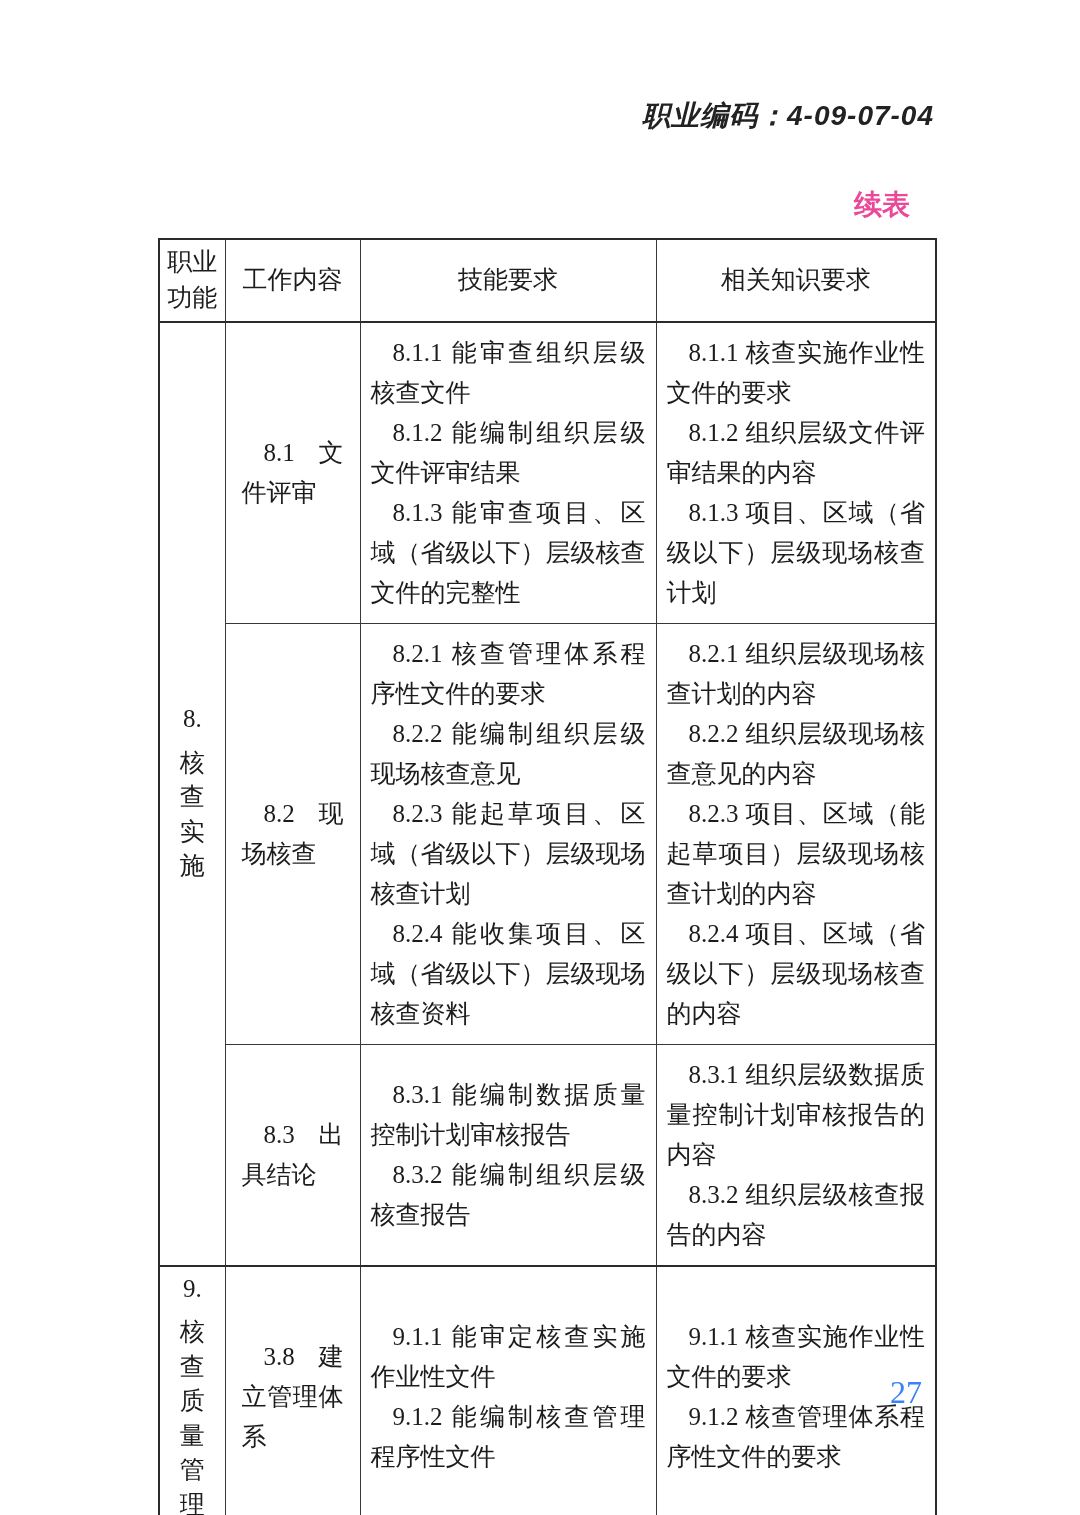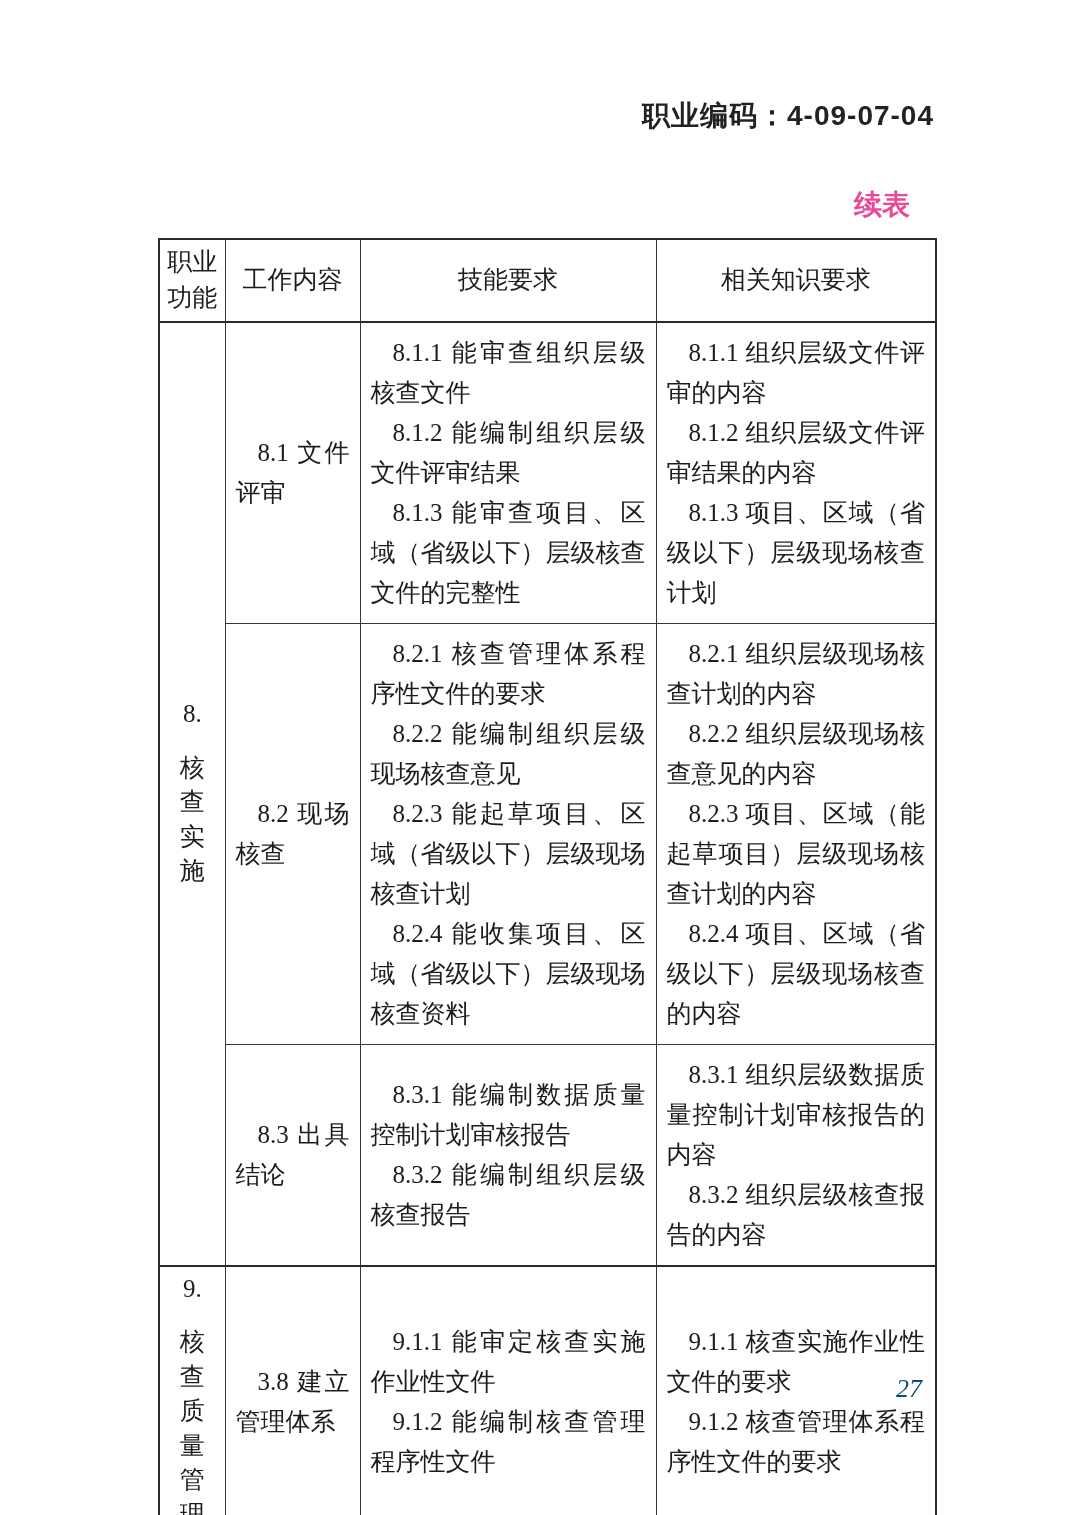--- a/index.html
+++ b/index.html
@@ -11,20 +11,21 @@
     color: #1c1c1c;
   }
   .occ-code {
     position: absolute;
     top: 97px; right: 146px;
     font-family: "Liberation Sans", "DejaVu Sans", sans-serif;
     font-weight: 600;
     font-size: 28px;
     letter-spacing: 1px;
     color: #222;
+    font-style: italic;
   }
   .cont-label {
     position: absolute;
     top: 186px; right: 170px;
     font-size: 28px;
     font-weight: 600;
     color: #ec4899;
   }
   table.std-table {
     position: absolute;
@@ -53,48 +54,47 @@
   td.func-cell {
     text-align: center;
     padding: 6px 2px;
   }
   .func-num {
     font-size: 25px;
     line-height: 1.3;
   }
   .func-name {
     width: 1.15em;
-    margin: 20px auto 0;
+    margin: 10px auto 0;
     font-size: 25px;
     line-height: 1.38;
     text-align: center;
     word-break: break-all;
   }
   td.work-cell {
-    padding: 6px 10px;
+    padding: 6px 16px;
   }
   td.work-cell p {
     text-align: justify;
     text-indent: 22px;
     line-height: 40px;
   }
   td.text-cell {
     padding: 10px 10px;
   }
   td.text-cell p {
     text-align: justify;
     text-indent: 22px;
     line-height: 40px;
   }
   .page-num {
     position: absolute;
     top: 1374px; right: 158px;
-    font-size: 26px;
-    color: #0c4a6e;
-    font-style: italic;
+    font-size: 32px;
+    color: #3b82f6;
   }
 </style>
 </head>
 <body>
 
 <div class="occ-code">职业编码：4-09-07-04</div>
 <div class="cont-label">续表</div>
 
 <table class="std-table">
   <colgroup>
@@ -119,21 +119,21 @@
     </td>
     <td class="work-cell">
       <p>8.1 文件评审</p>
     </td>
     <td class="text-cell">
       <p>8.1.1 能审查组织层级核查文件</p>
       <p>8.1.2 能编制组织层级文件评审结果</p>
       <p>8.1.3 能审查项目、区域（省级以下）层级核查文件的完整性</p>
     </td>
     <td class="text-cell">
-      <p>8.1.1 组织层级文件评审的内容</p>
+      <p>8.1.1 核查实施作业性文件的要求</p>
       <p>8.1.2 组织层级文件评审结果的内容</p>
       <p>8.1.3 项目、区域（省级以下）层级现场核查计划</p>
     </td>
   </tr>
 
   <tr style="height:358px">
     <td class="work-cell">
       <p>8.2 现场核查</p>
     </td>
     <td class="text-cell">

